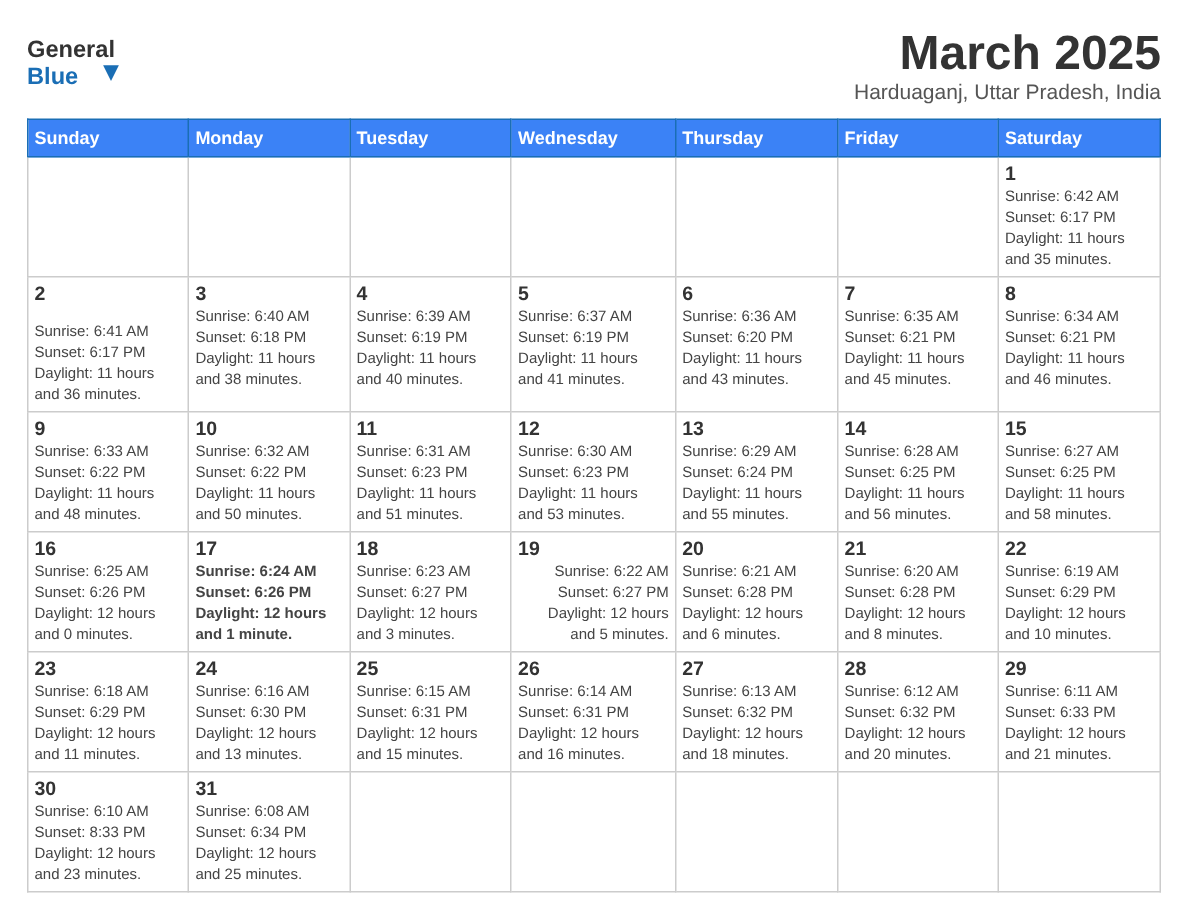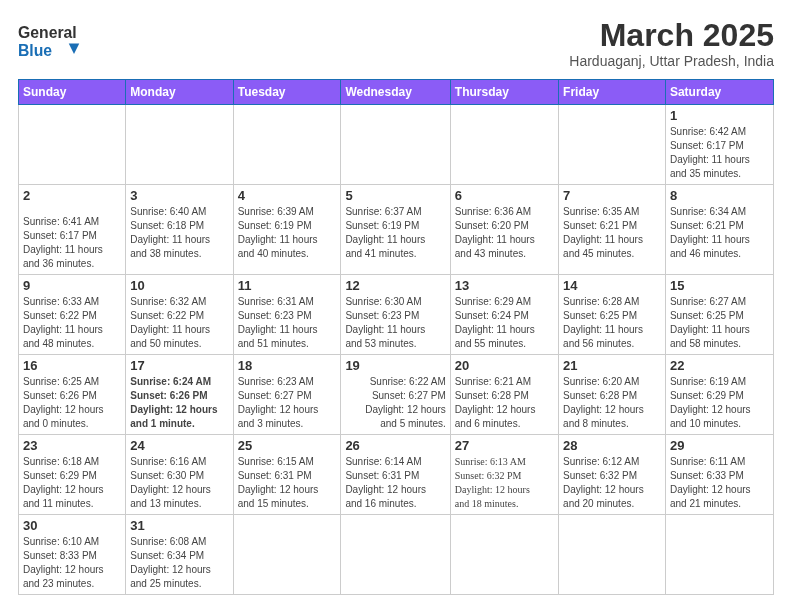--- a/index.html
+++ b/index.html
@@ -34,21 +34,21 @@
     .location {
       font-size: 14px;
       color: #555;
     }
     .calendar {
       width: 100%;
       border-collapse: collapse;
       font-size: 10.5px;
     }
     .calendar th {
-      background: #8b5cf6;
+      background: #3b82f6;
       color: #fff;
       padding: 5px 4px;
       font-size: 12px;
       font-weight: bold;
       text-align: left;
       border: 1px solid #1a6eb5;
     }
     .calendar td {
       border: 1px solid #ccc;
       vertical-align: top;
@@ -303,21 +303,21 @@
           </td>
           <td>
             <div class="day-num">26</div>
             <div class="day-info" style="white-space: pre-line;">Sunrise: 6:14 AM
 Sunset: 6:31 PM
 Daylight: 12 hours
 and 16 minutes.</div>
           </td>
           <td>
             <div class="day-num">27</div>
-            <div class="day-info" style="white-space: pre-line; font-family: Liberation Serif, serif;">Sunrise: 6:13 AM
+            <div class="day-info" style="white-space: pre-line;">Sunrise: 6:13 AM
 Sunset: 6:32 PM
 Daylight: 12 hours
 and 18 minutes.</div>
           </td>
           <td>
             <div class="day-num">28</div>
             <div class="day-info" style="white-space: pre-line;">Sunrise: 6:12 AM
 Sunset: 6:32 PM
 Daylight: 12 hours
 and 20 minutes.</div>

